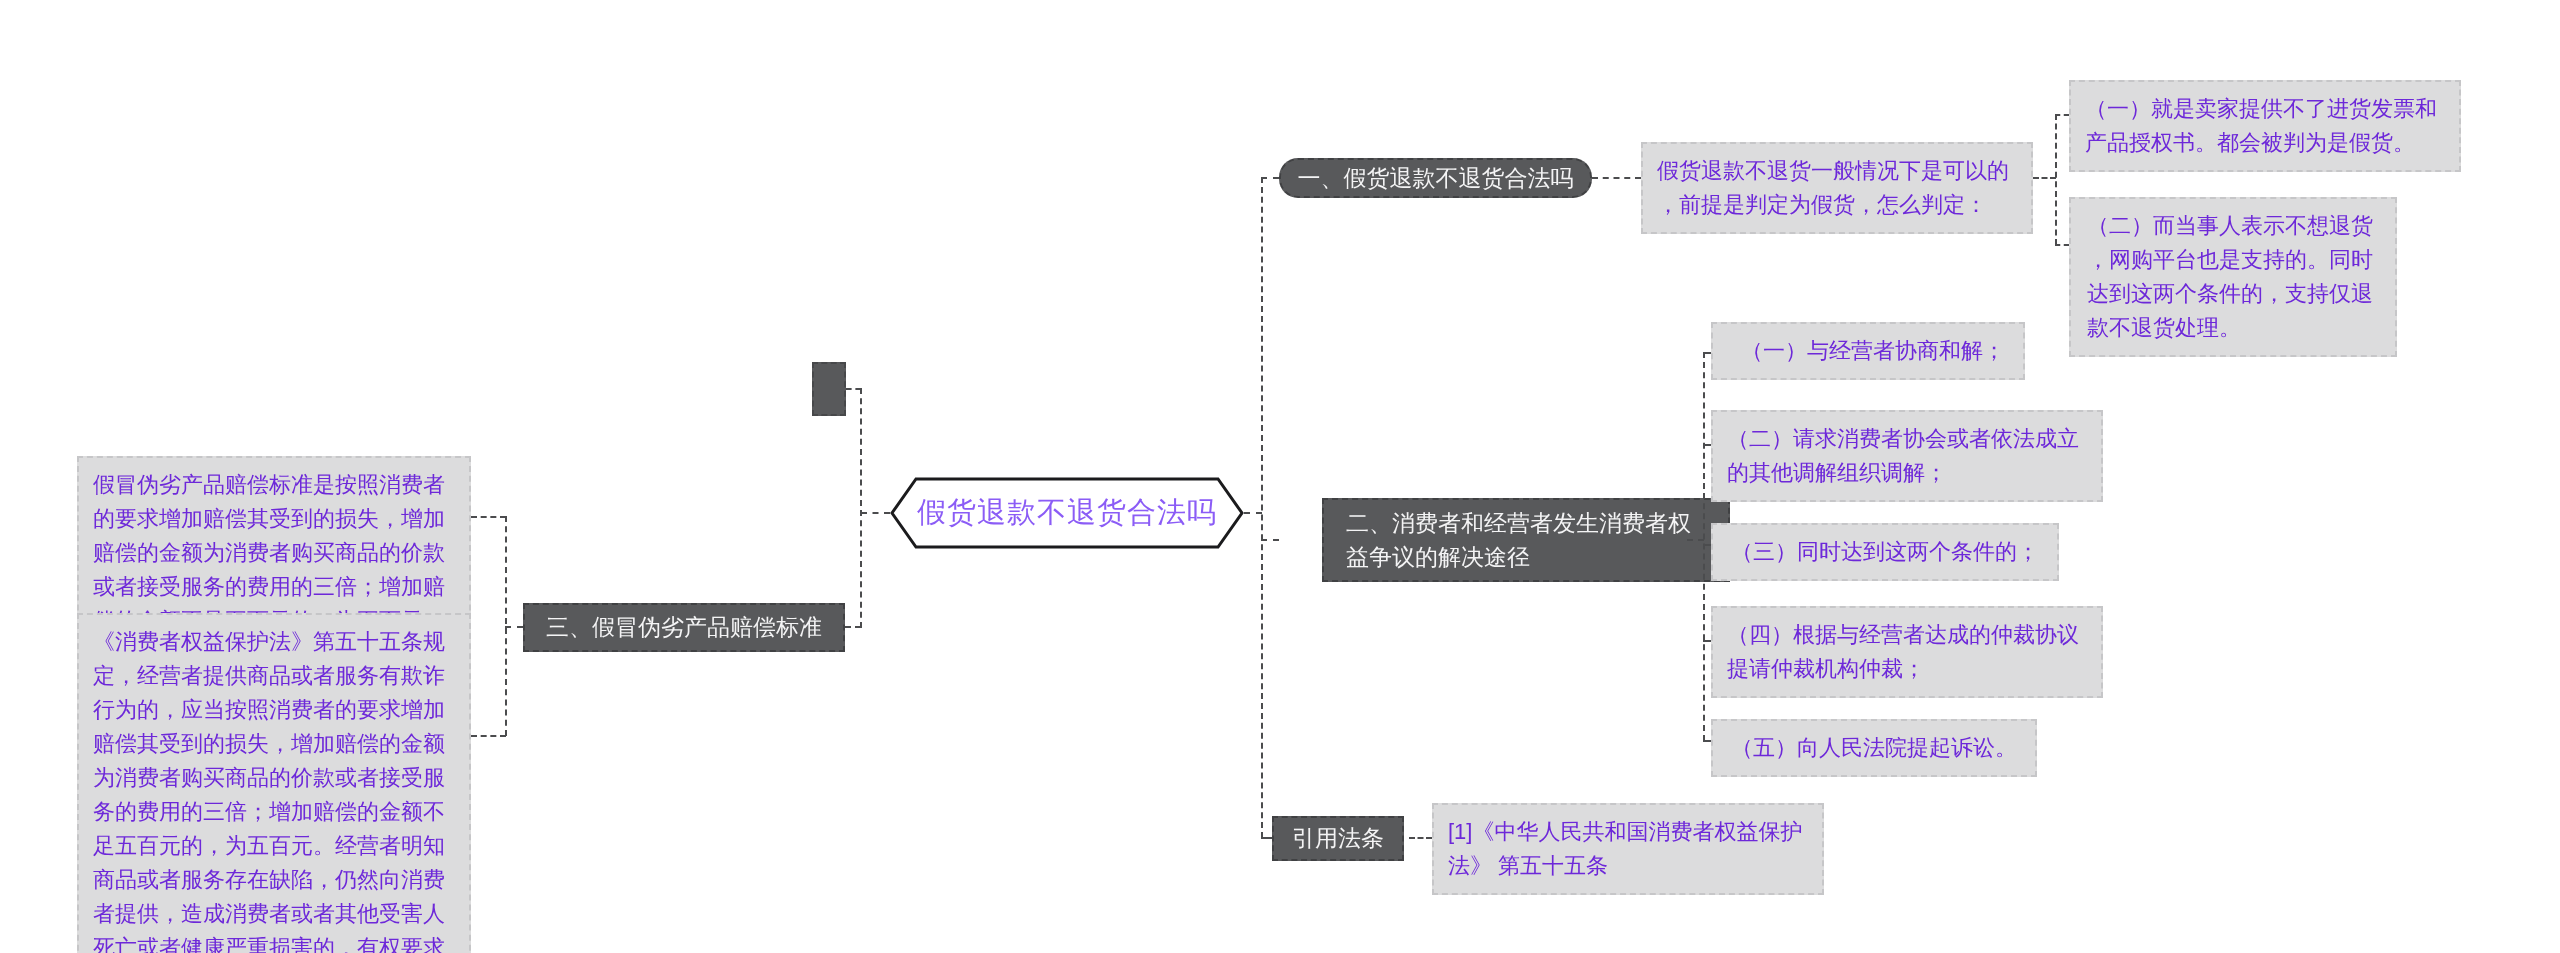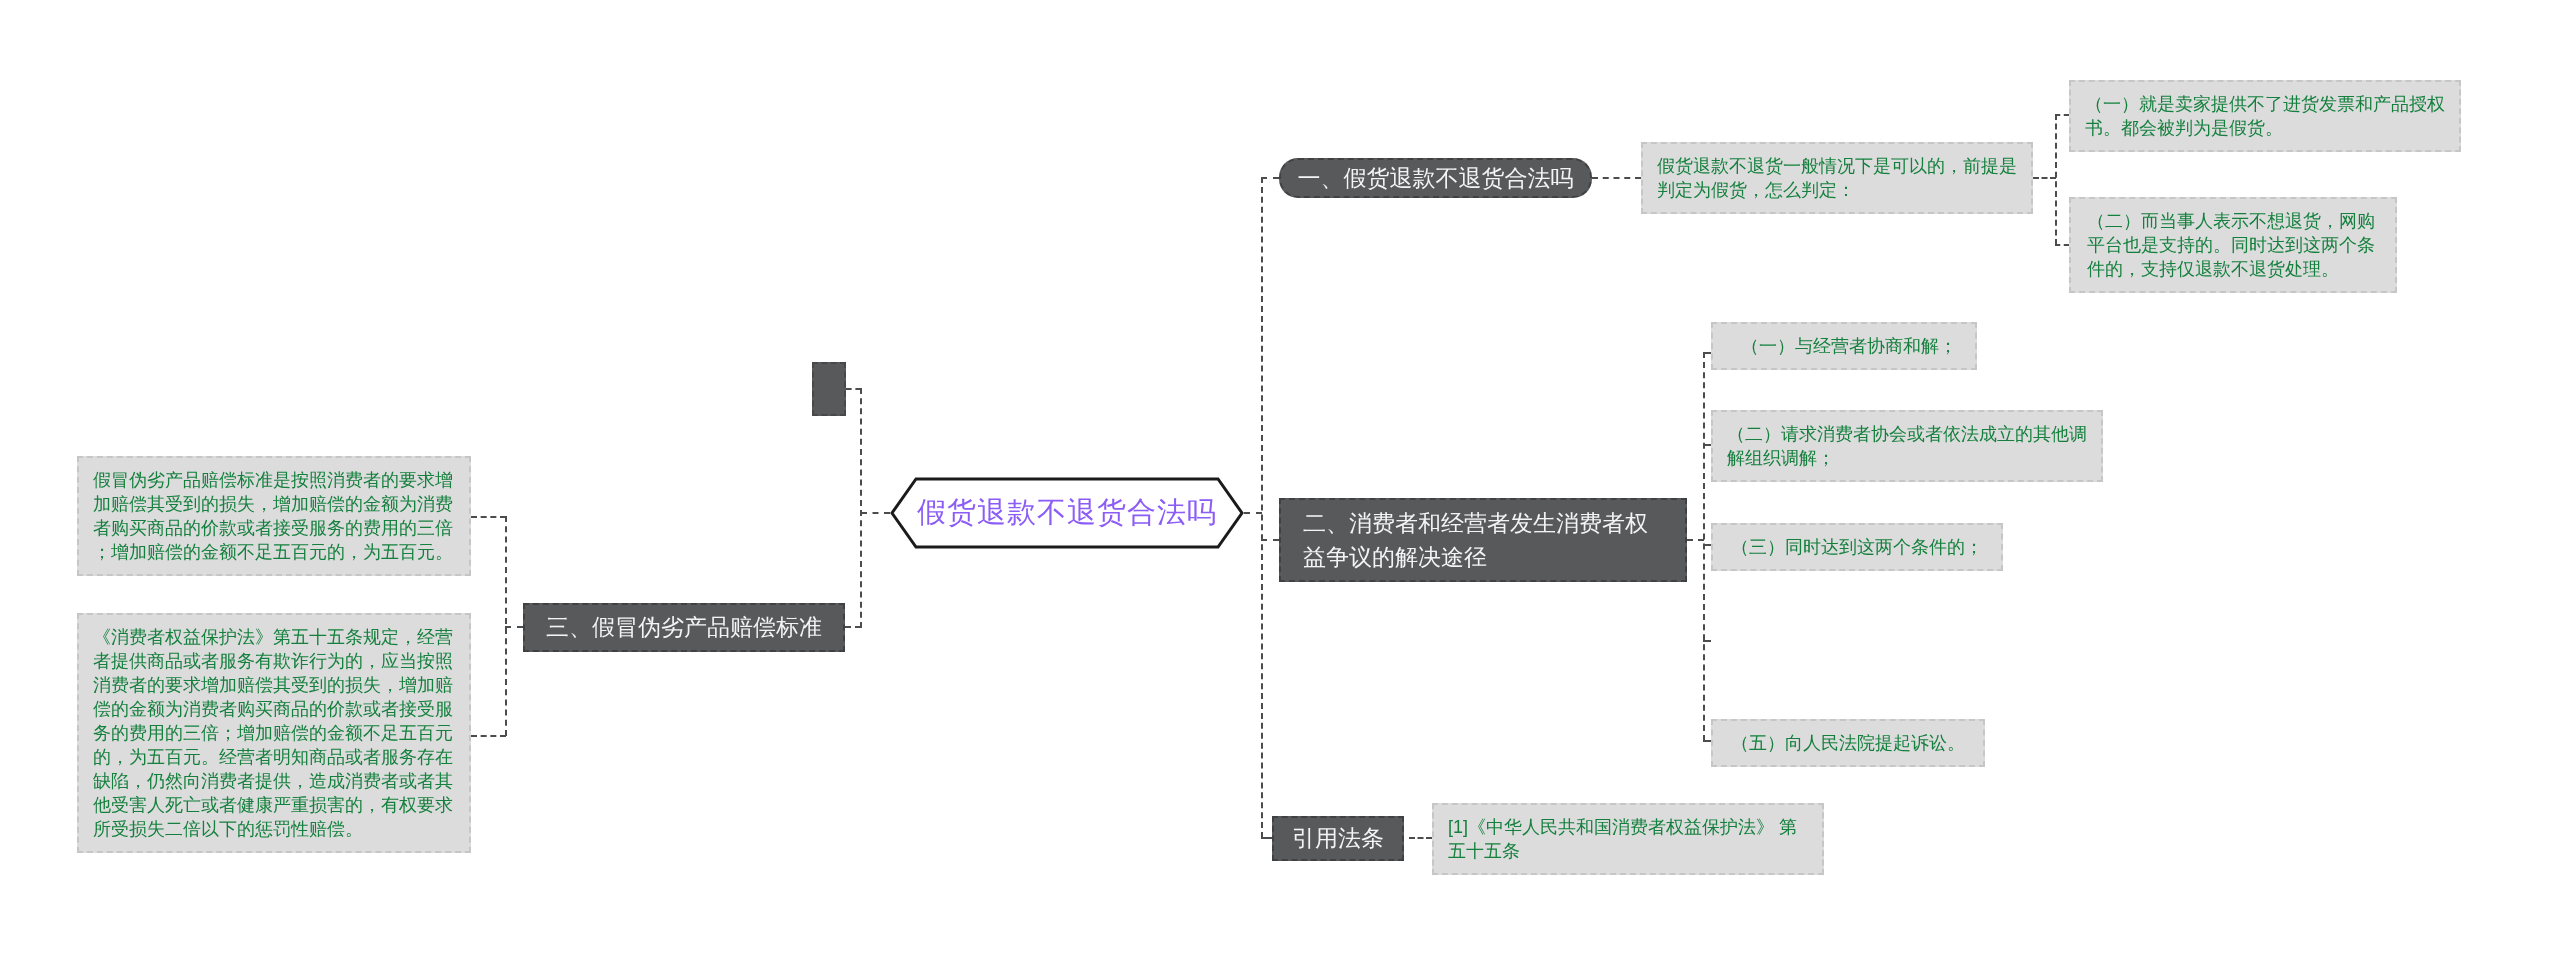--- a/index.html
+++ b/index.html
@@ -8,23 +8,23 @@
 
   
   .h-line{position:absolute;height:0;border-top:2px dashed #4b4c4e;}
   .v-line{position:absolute;width:0;border-left:2px dashed #4b4c4e;}
 
   
   .note{
     position:absolute;
     background:#dcdcdd;
     border:2px dashed #c6c6c8;
-    color:#15803d;
-    font-size:18px;
-    line-height:24px;
+    color:#6d28d9;
+    font-size:22px;
+    line-height:34px;
     padding:10px 14px;
     box-sizing:border-box;
     line-break:anywhere;
     word-break:break-all;
   }
   .note.nowrap{white-space:nowrap;padding:10px 18px;line-break:auto;word-break:keep-all;}
 
   
   .dark{
     position:absolute;
@@ -38,20 +38,21 @@
     justify-content:center;
     white-space:nowrap;
   }
   .dark.wrap{
     white-space:normal;
     justify-content:flex-start;
     line-height:34px;
     padding:8px 22px;
     line-break:anywhere;
     word-break:break-all;
+    margin-left:43px;
   }
 
   
   .root{
     position:absolute;left:890px;top:477px;width:354px;height:72px;
   }
   .root svg{position:absolute;left:0;top:0;}
   .root .root-label{
     position:absolute;left:0;top:0;width:100%;height:100%;
     display:flex;align-items:center;justify-content:center;
@@ -112,19 +113,20 @@
   <div class="h-line" style="left:1687px;top:539px;width:17px;"></div>
   <div class="v-line" style="left:1703px;top:352px;height:389px;"></div>
   <div class="h-line" style="left:1703px;top:352px;width:8px;"></div>
   <div class="h-line" style="left:1703px;top:444px;width:8px;"></div>
   <div class="h-line" style="left:1703px;top:544px;width:8px;"></div>
   <div class="h-line" style="left:1703px;top:640px;width:8px;"></div>
   <div class="h-line" style="left:1703px;top:740px;width:8px;"></div>
   <div class="note nowrap" style="left:1711px;top:322px;padding-left:28px;">（一）与经营者协商和解；</div>
   <div class="note" style="left:1711px;top:410px;width:392px;">（二）请求消费者协会或者依法成立的其他调解组织调解；</div>
   <div class="note nowrap" style="left:1711px;top:523px;">（三）同时达到这两个条件的；</div>
+  <div class="note" style="left:1711px;top:606px;width:392px;">（四）根据与经营者达成的仲裁协议提请仲裁机构仲裁；</div>
   <div class="note nowrap" style="left:1711px;top:719px;">（五）向人民法院提起诉讼。</div>
 
   <div class="dark" style="left:1272px;top:816px;width:132px;height:45px;">引用法条</div>
   <div class="h-line" style="left:1409px;top:837px;width:23px;"></div>
   <div class="note" style="left:1432px;top:803px;width:392px;">[1]《中华人民共和国消费者权益保护法》 第五十五条</div>
 
 </div>
 
 </body></html>

